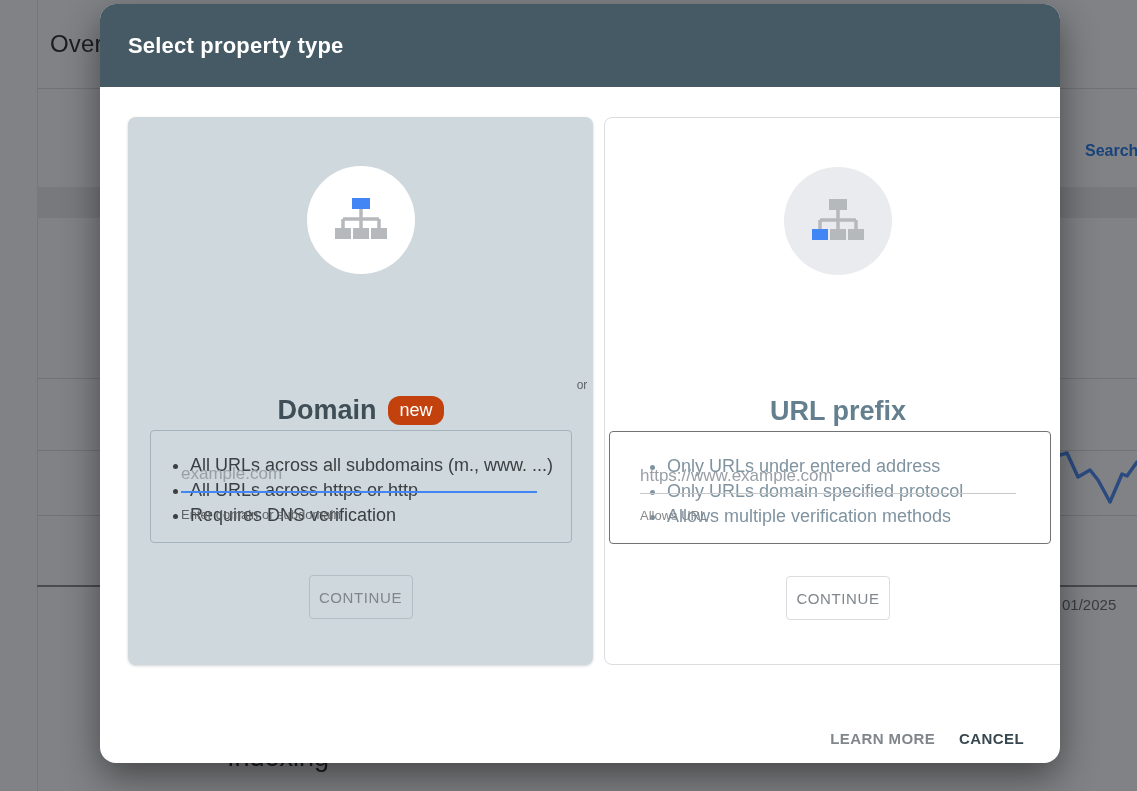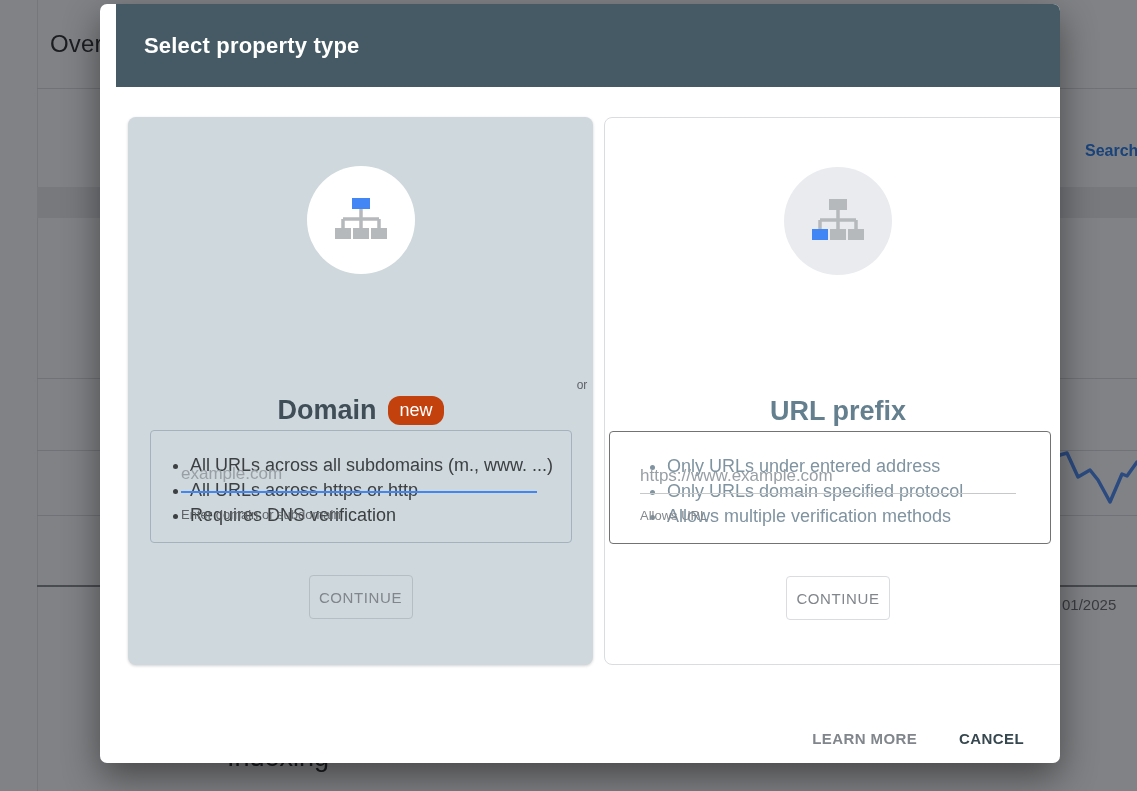--- a/index.html
+++ b/index.html
@@ -18,21 +18,21 @@
   .axisline { position:absolute; left:37px; right:0; top:585px; height:2px; background:#80868b; }
   .bg-tick { position:absolute; left:1062px; top:596px; font-size:15px; color:#5f6368; }
   .bg-section { position:absolute; left:227px; top:742px; font-size:27px; color:#202124; }
   .bg-chart-svg { position:absolute; inset:0; width:1137px; height:791px; pointer-events:none; }
 
   
   .overlay { position:absolute; inset:0; background:rgba(26,28,32,0.55); z-index:5; }
 
   
   .modal { position:absolute; left:100px; top:4px; width:960px; height:759px; background:#fff;
-           border-radius:7px; z-index:10; box-shadow:0 14px 36px rgba(0,0,0,.45); overflow:hidden;padding-left:16px; }
+           border-radius:16px; z-index:10; box-shadow:0 14px 36px rgba(0,0,0,.45); overflow:hidden; }
   .modal-header { height:83px; background:#455a64; display:flex; align-items:center; padding-left:28px; }
   .modal-title { color:#fff; font-size:22px; font-weight:bold; letter-spacing:.2px; }
 
   .card { position:absolute; top:113px; height:548px; border-radius:8px; }
   .card-domain { left:28px; width:465px; background:#cfd8dd; box-shadow:0 1px 3px rgba(0,0,0,.18); }
   .card-url { left:504px; width:468px; background:#fff; border:1px solid #dadce0; }
   .or-label { position:absolute; left:462px; top:374px; width:40px; text-align:center;
               font-size:12px; color:#5f6368; }
 
   .circle { position:absolute; left:50%; transform:translateX(-50%); top:49px; width:108px; height:108px;
@@ -66,21 +66,21 @@
   .card-domain .helper { color:#5f6368; }
   .card-url .helper { color:#85898d; }
 
   .continue-btn { position:absolute; top:458px; left:50%; transform:translateX(-50%);
                   width:104px; height:44px; border-radius:4px; background:transparent;
                   font-family:"Liberation Sans", sans-serif; font-size:15px; letter-spacing:.6px;
                   color:#80868b; cursor:pointer; }
   .card-domain .continue-btn { border:1px solid #b4bec4; }
   .card-url .continue-btn { border:1px solid #dadce0; background:#fff; }
 
-  .modal-footer { position:absolute; right:36px; bottom:16px; display:flex; gap:42px; align-items:center; }
+  .modal-footer { position:absolute; right:36px; bottom:16px; display:flex; gap:24px; align-items:center; }
   .footer-btn { background:none; border:none; font-family:"Liberation Sans", sans-serif;
                 font-size:15px; letter-spacing:.4px; font-weight:bold; cursor:pointer; }
   .btn-learn { color:#80868b; }
   .btn-cancel { color:#37474f; }
 
   .sitemap-icon { display:block; }
 </style>
 </head>
 <body>
 

